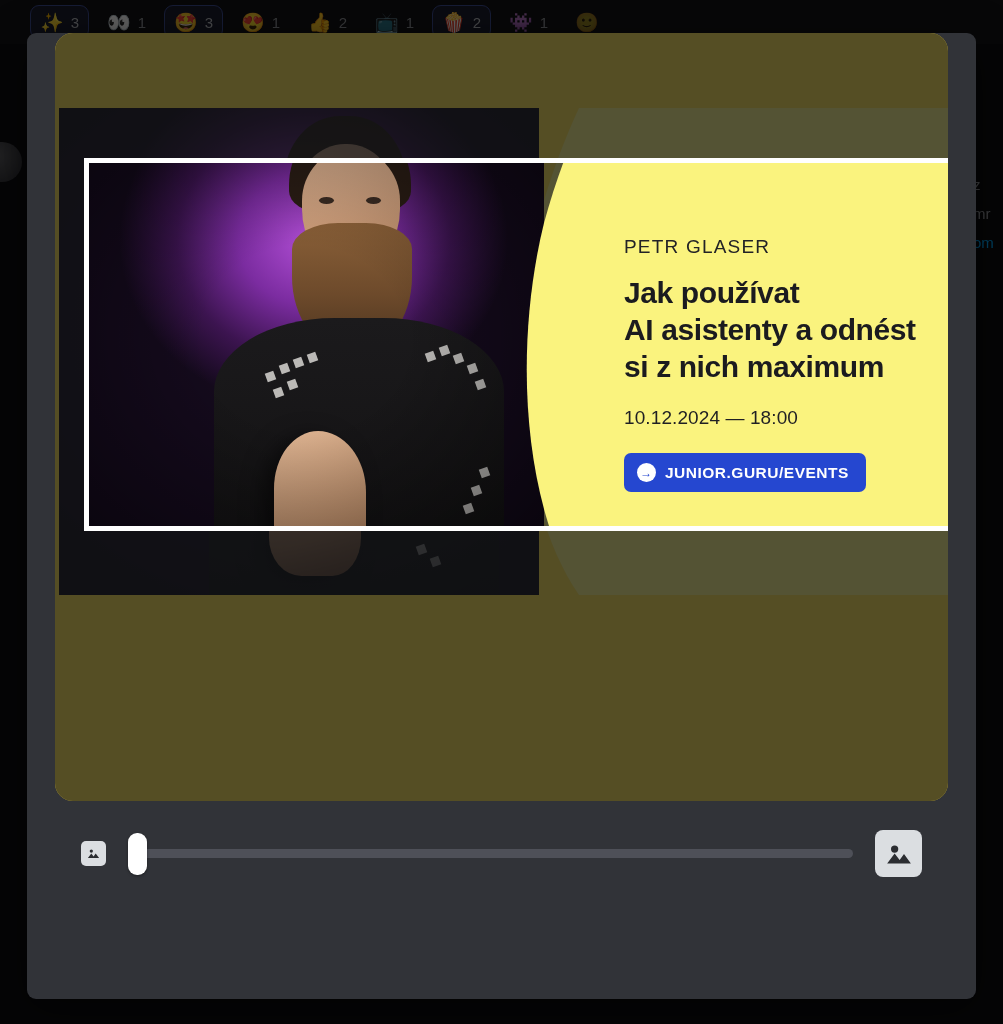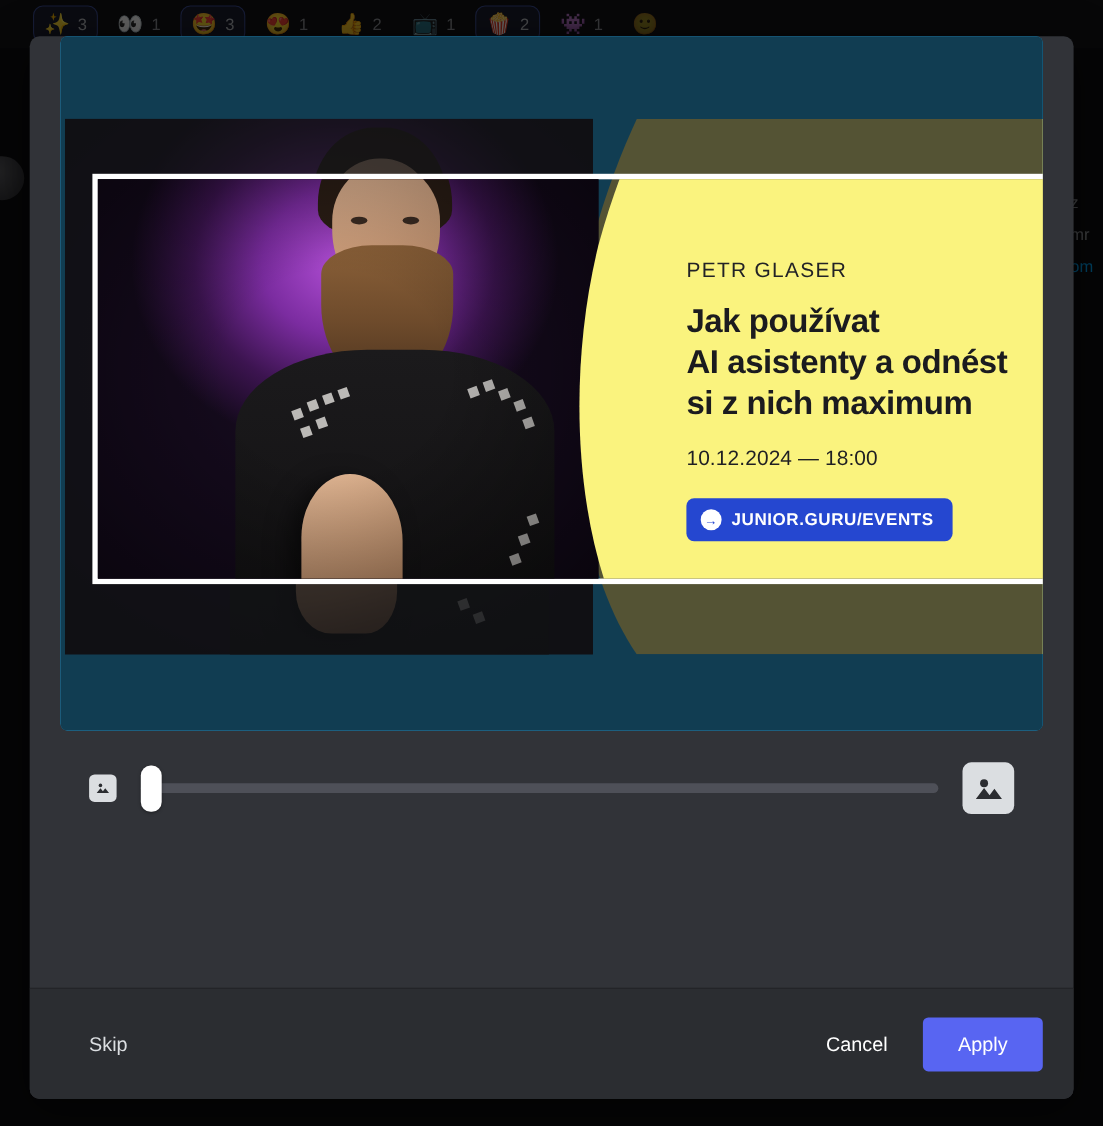--- a/index.html
+++ b/index.html
@@ -113,23 +113,23 @@
     flex: 1;
     padding: 0 28px;
     display: flex;
     flex-direction: column;
   }
 
   
   #crop-stage {
     position: relative;
     width: 893px;
-    height: 631px;
-    background: #0ea5e9;
-    border-radius: 6px;
+    height: 768px;
+    background: #fde047;
+    border-radius: 18px;
     overflow: hidden;
   }
 
   
   #poster-full {
     position: absolute;
     left: 4px;
     top: 75px;
     width: 897px;
     height: 487px;
@@ -546,19 +546,13 @@
 
       <div class="img-icon large">
         <svg width="30" height="30" viewBox="0 0 24 24" fill="#2b2d31">
           <circle cx="8.5" cy="8" r="2.9"></circle>
           <path d="M2.5 19.5l6-8 4 5.2L16 12l5.5 7.5z"></path>
         </svg>
       </div>
     </div>
   </div>
 
-  <div id="modal-footer">
-    <button id="skip-button">Skip</button>
-    <div class="footer-spacer"></div>
-    <button id="cancel-button">Cancel</button>
-    <button id="apply-button">Apply</button>
-  </div>
 </div>
 
 </body></html>

